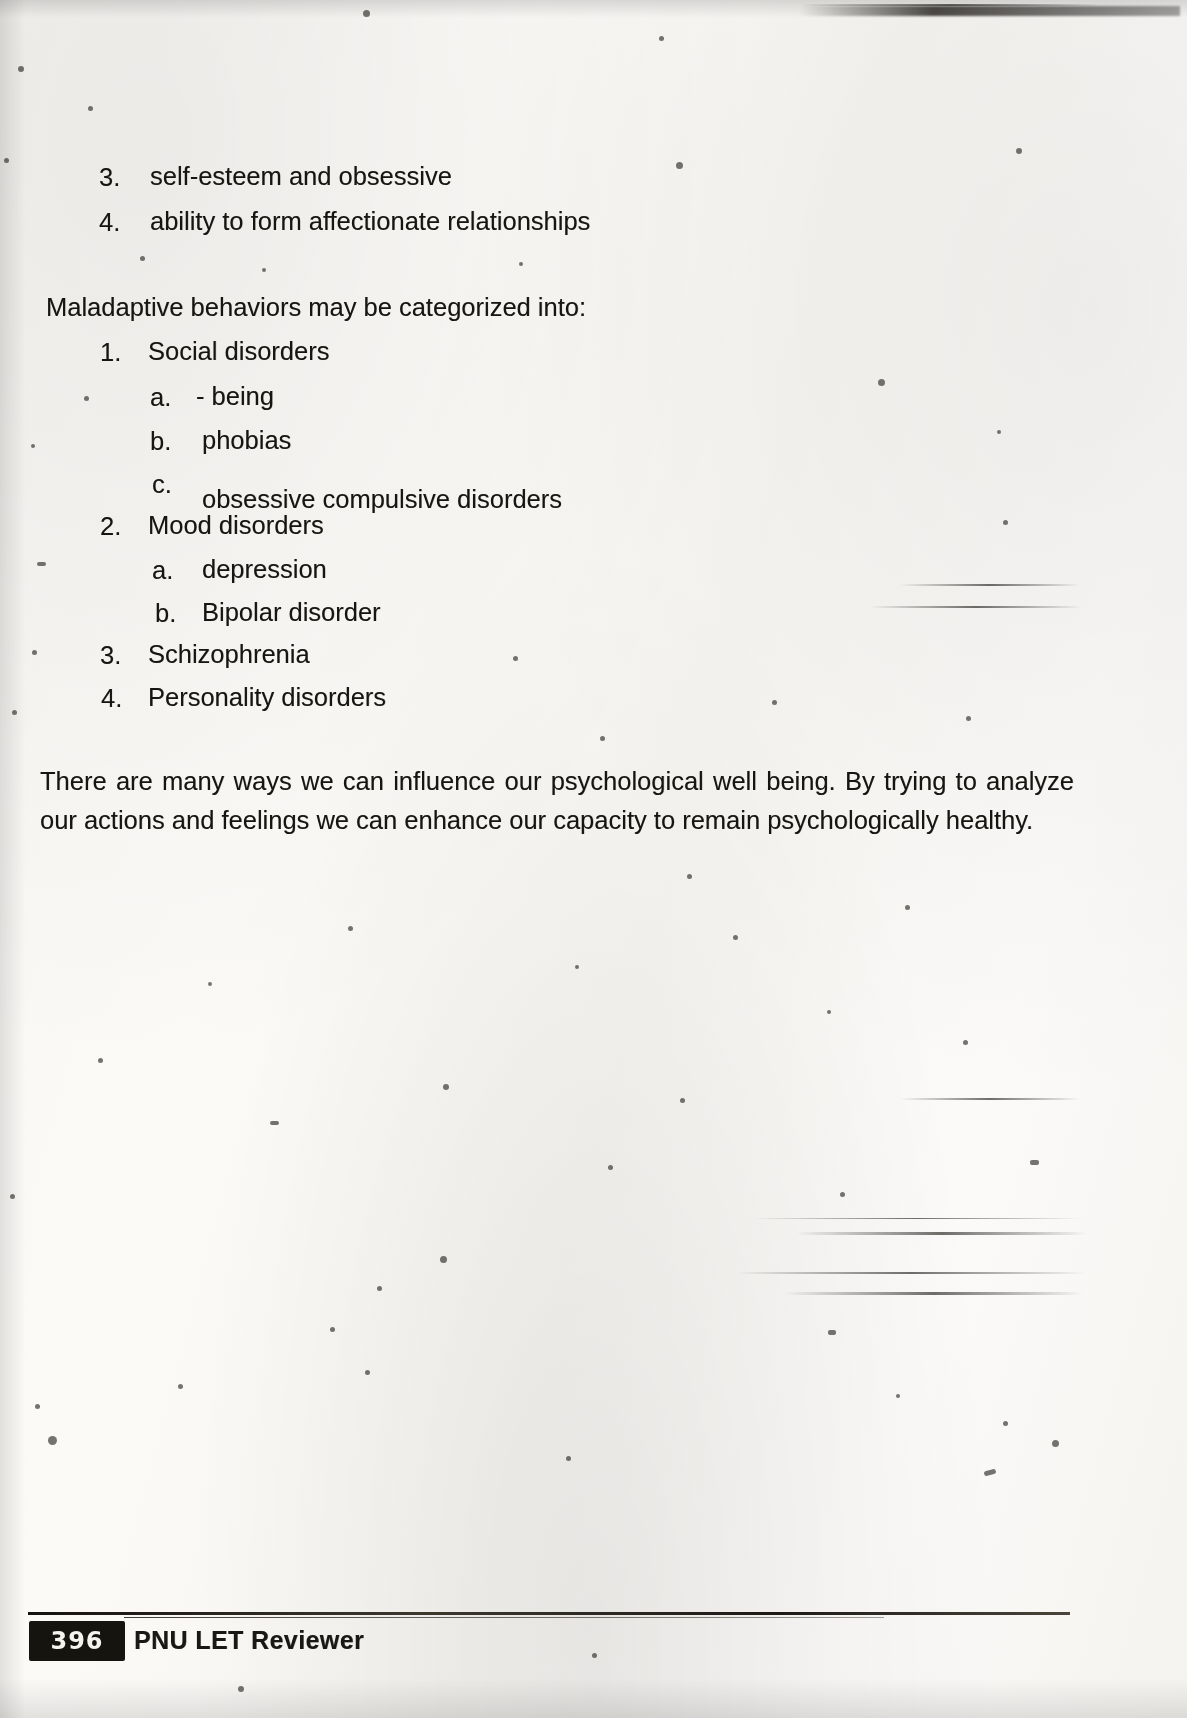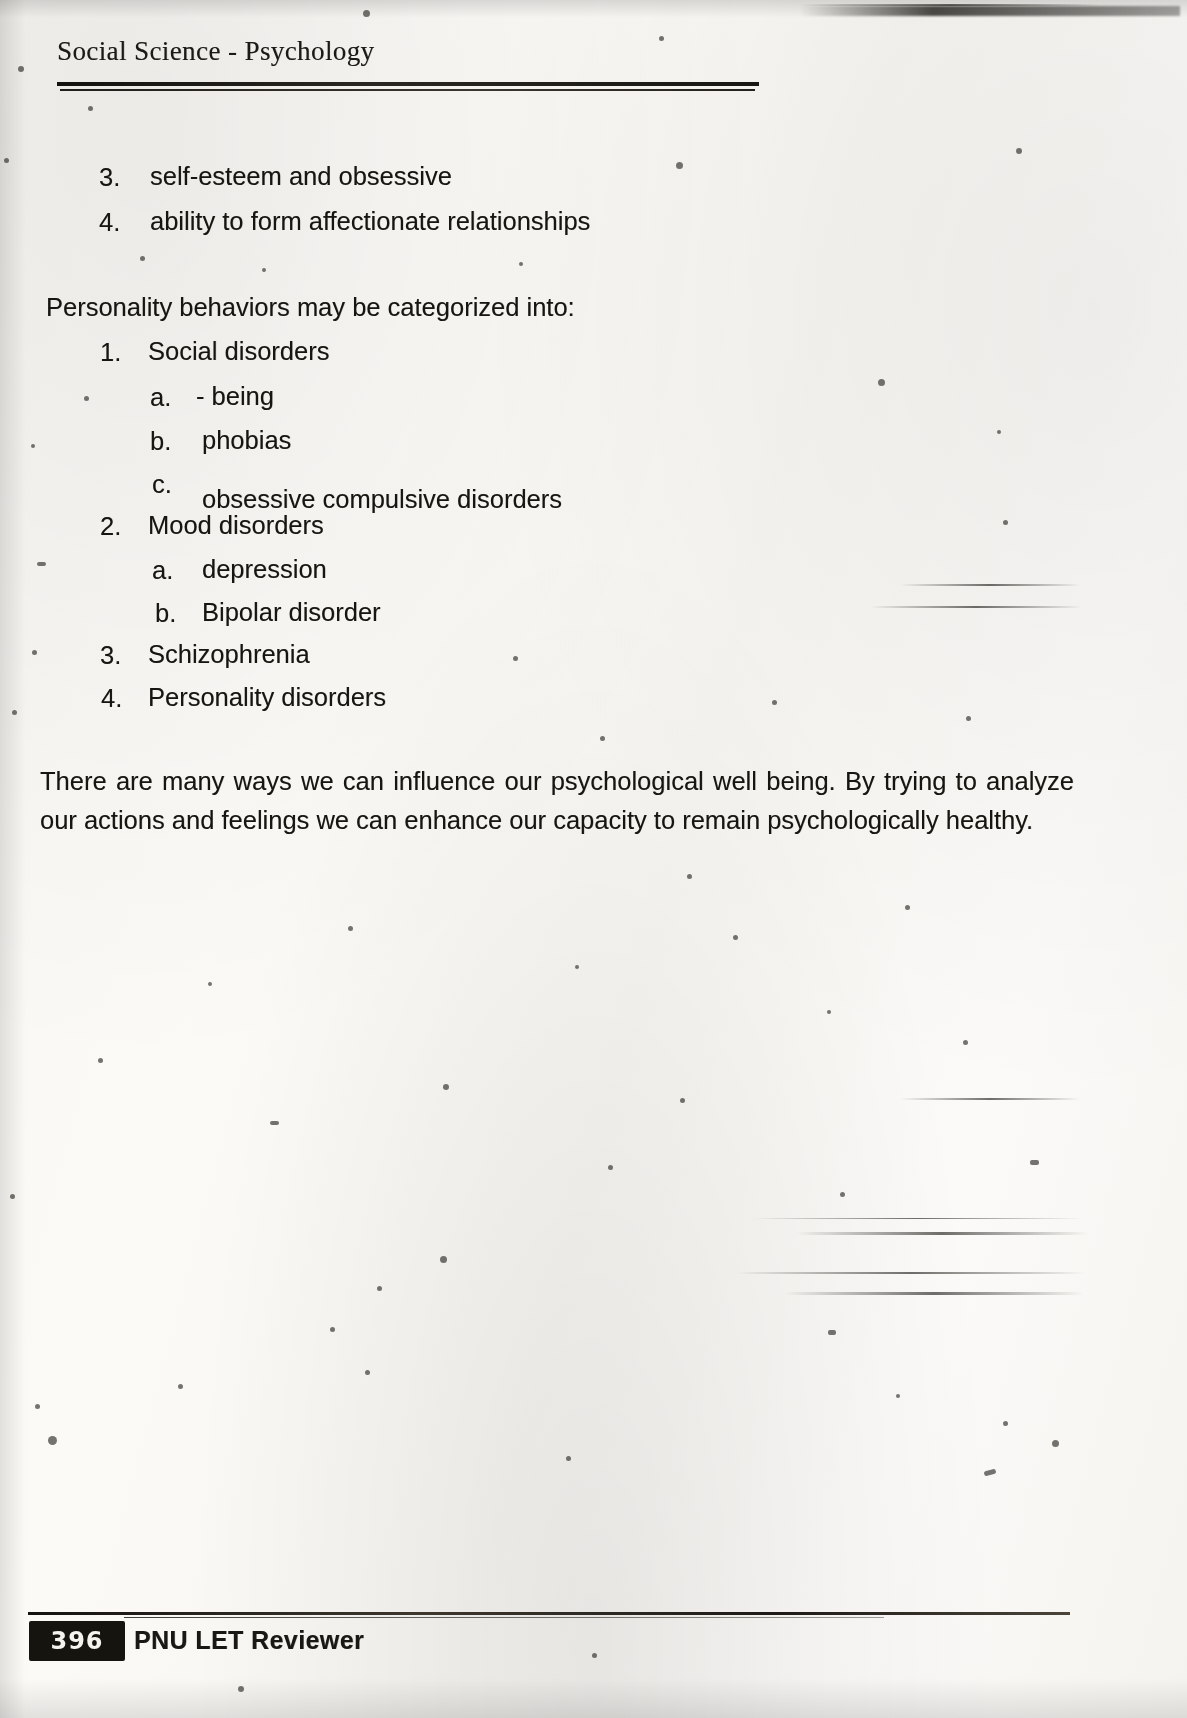--- a/index.html
+++ b/index.html
@@ -179,37 +179,30 @@
 </head>
 <body>
 
 <div class="page">
 
   <div class="edge-shadow-top"></div>
   <div class="edge-shadow-left"></div>
   <div class="edge-shadow-bottom"></div>
   <div class="top-dark-strip"></div>
 
-  <div class="header">
-    <div class="header-title">Social Science - Psychology</div>
-    <div class="header-rule">
-      <div class="r1"></div>
-      <div class="r2"></div>
-    </div>
-  </div>
 
   <div class="doc">
 
     <div class="num" style="left:99px; top:163px;">3.</div>
     <div class="txt" style="left:150px; top:163px;">self-esteem and obsessive</div>
 
     <div class="num" style="left:99px; top:208px;">4.</div>
     <div class="txt" style="left:150px; top:208px;">ability to form affectionate relationships</div>
 
-    <div class="txt" style="left:46px; top:294px;">Personality behaviors may be categorized into:</div>
+    <div class="txt" style="left:46px; top:294px;">Maladaptive behaviors may be categorized into:</div>
 
     <div class="num" style="left:100px; top:338px;">1.</div>
     <div class="txt" style="left:148px; top:338px;">Social disorders</div>
 
     <div class="num" style="left:150px; top:383px;">a.</div>
     <div class="txt" style="left:196px; top:383px;">- being</div>
 
     <div class="num" style="left:150px; top:427px;">b.</div>
     <div class="txt" style="left:202px; top:427px;">phobias</div>
 

